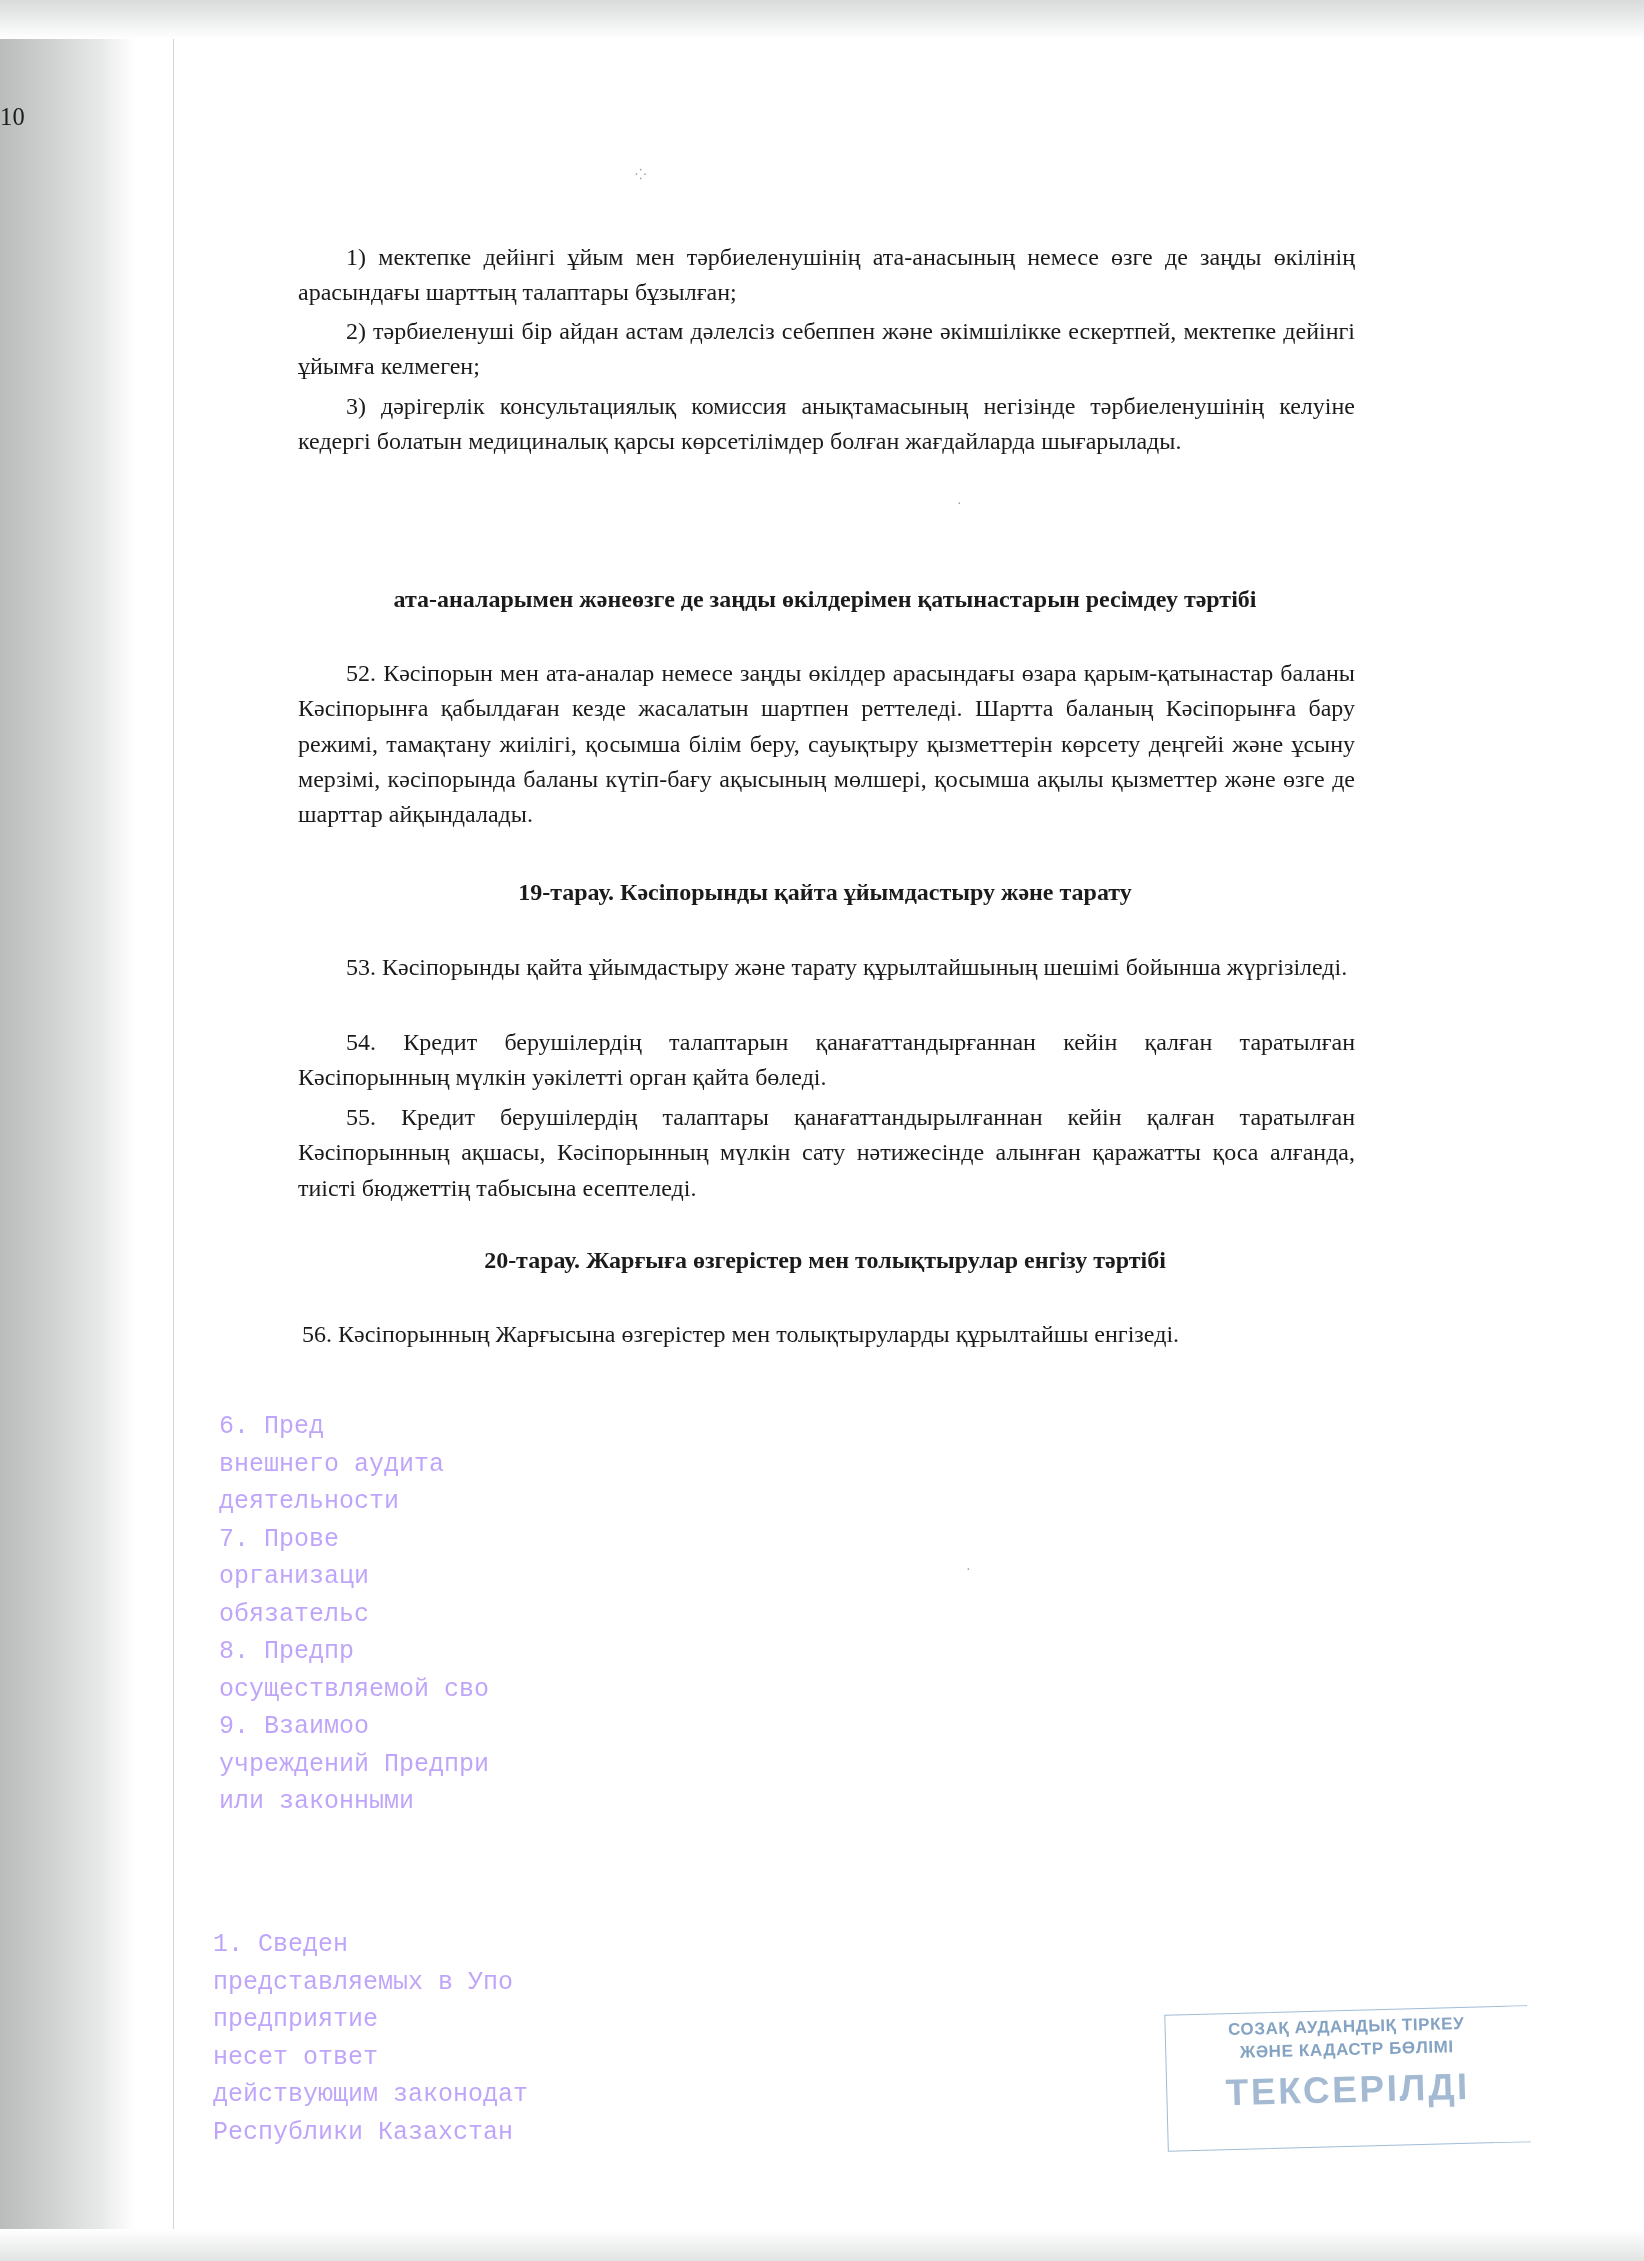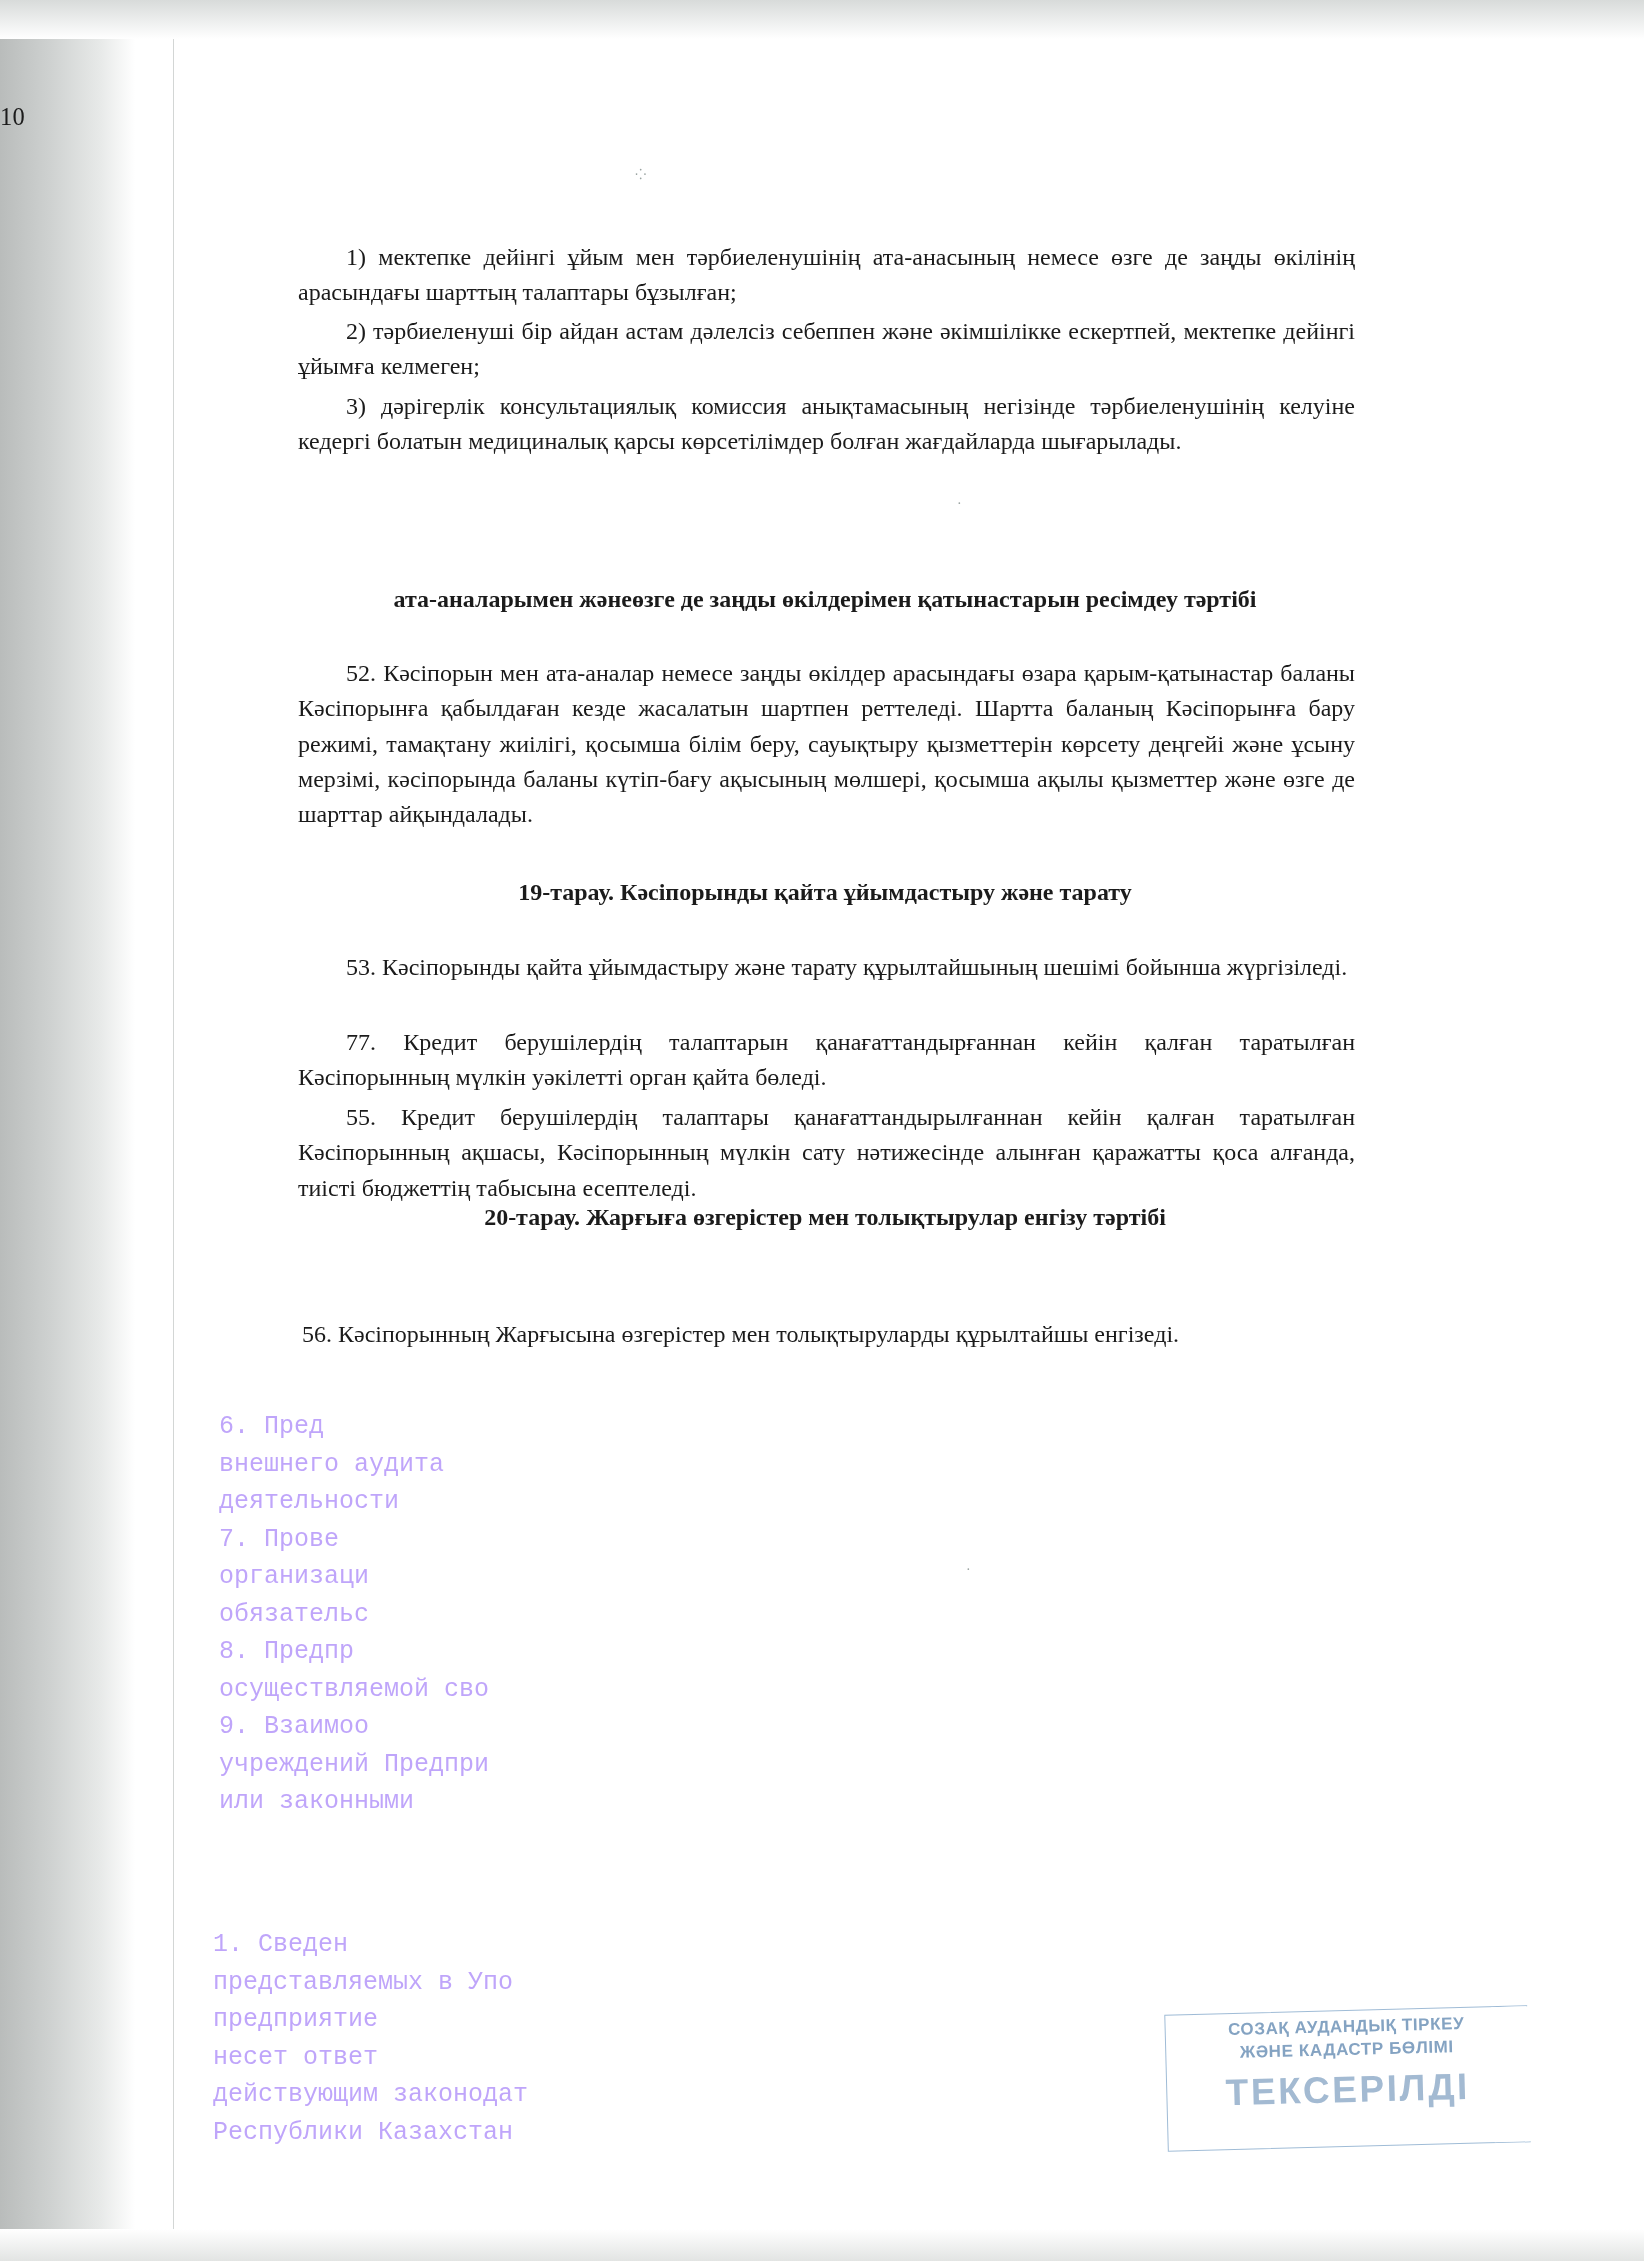--- a/index.html
+++ b/index.html
@@ -181,24 +181,24 @@
     <div class="body-block indent" style="top:314px;">2) тәрбиеленуші бір айдан астам дәлелсіз себеппен және әкімшілікке ескертпей, мектепке дейінгі ұйымға келмеген;</div>
     <div class="body-block indent" style="top:389px;">3) дәрігерлік консультациялық комиссия анықтамасының негізінде тәрбиеленушінің келуіне кедергі болатын медициналық қарсы көрсетілімдер болған жағдайларда шығарылады.</div>
 
     <div class="heading" style="top:582px;">ата-аналарымен жәнеөзге де заңды өкілдерімен қатынастарын ресімдеу тәртібі</div>
 
     <div class="body-block indent" style="top:656px;">52. Кәсіпорын мен ата-аналар немесе заңды өкілдер арасындағы өзара қарым-қатынастар баланы Кәсіпорынға қабылдаған кезде жасалатын шартпен реттеледі. Шартта баланың Кәсіпорынға бару режимі, тамақтану жиілігі, қосымша білім беру, сауықтыру қызметтерін көрсету деңгейі және ұсыну мерзімі, кәсіпорында баланы күтіп-бағу ақысының мөлшері, қосымша ақылы қызметтер және өзге де шарттар айқындалады.</div>
 
     <div class="heading" style="top:875px;">19-тарау. Кәсіпорынды қайта ұйымдастыру және тарату</div>
 
     <div class="body-block indent" style="top:950px;">53. Кәсіпорынды қайта ұйымдастыру және тарату құрылтайшының шешімі бойынша жүргізіледі.</div>
-    <div class="body-block indent" style="top:1025px;">77. Кредит берушілердің талаптарын қанағаттандырғаннан кейін қалған таратылған Кәсіпорынның мүлкін уәкілетті орган қайта бөледі.</div>
+    <div class="body-block indent" style="top:1025px;">54. Кредит берушілердің талаптарын қанағаттандырғаннан кейін қалған таратылған Кәсіпорынның мүлкін уәкілетті орган қайта бөледі.</div>
     <div class="body-block indent" style="top:1100px;">55. Кредит берушілердің талаптары қанағаттандырылғаннан кейін қалған таратылған Кәсіпорынның ақшасы, Кәсіпорынның мүлкін сату нәтижесінде алынған қаражатты қоса алғанда, тиісті бюджеттің табысына есептеледі.</div>
 
-    <div class="heading" style="top:1200px;">20-тарау. Жарғыға өзгерістер мен толықтырулар енгізу тәртібі</div>
+    <div class="heading" style="top:1243px;">20-тарау. Жарғыға өзгерістер мен толықтырулар енгізу тәртібі</div>
 
     <div class="body-block" style="top:1317px; text-align:left; left:302px;">56. Кәсіпорынның Жарғысына өзгерістер мен толықтыруларды құрылтайшы енгізеді.</div>
 
   </div>
 
   <div class="stamp">
     <div class="stamp-line1">СОЗАҚ АУДАНДЫҚ ТІРКЕУ</div>
     <div class="stamp-line2">ЖӘНЕ КАДАСТР БӨЛІМІ</div>
     <div class="stamp-big">ТЕКСЕРІЛДІ</div>
     <div class="stamp-mask"></div>

